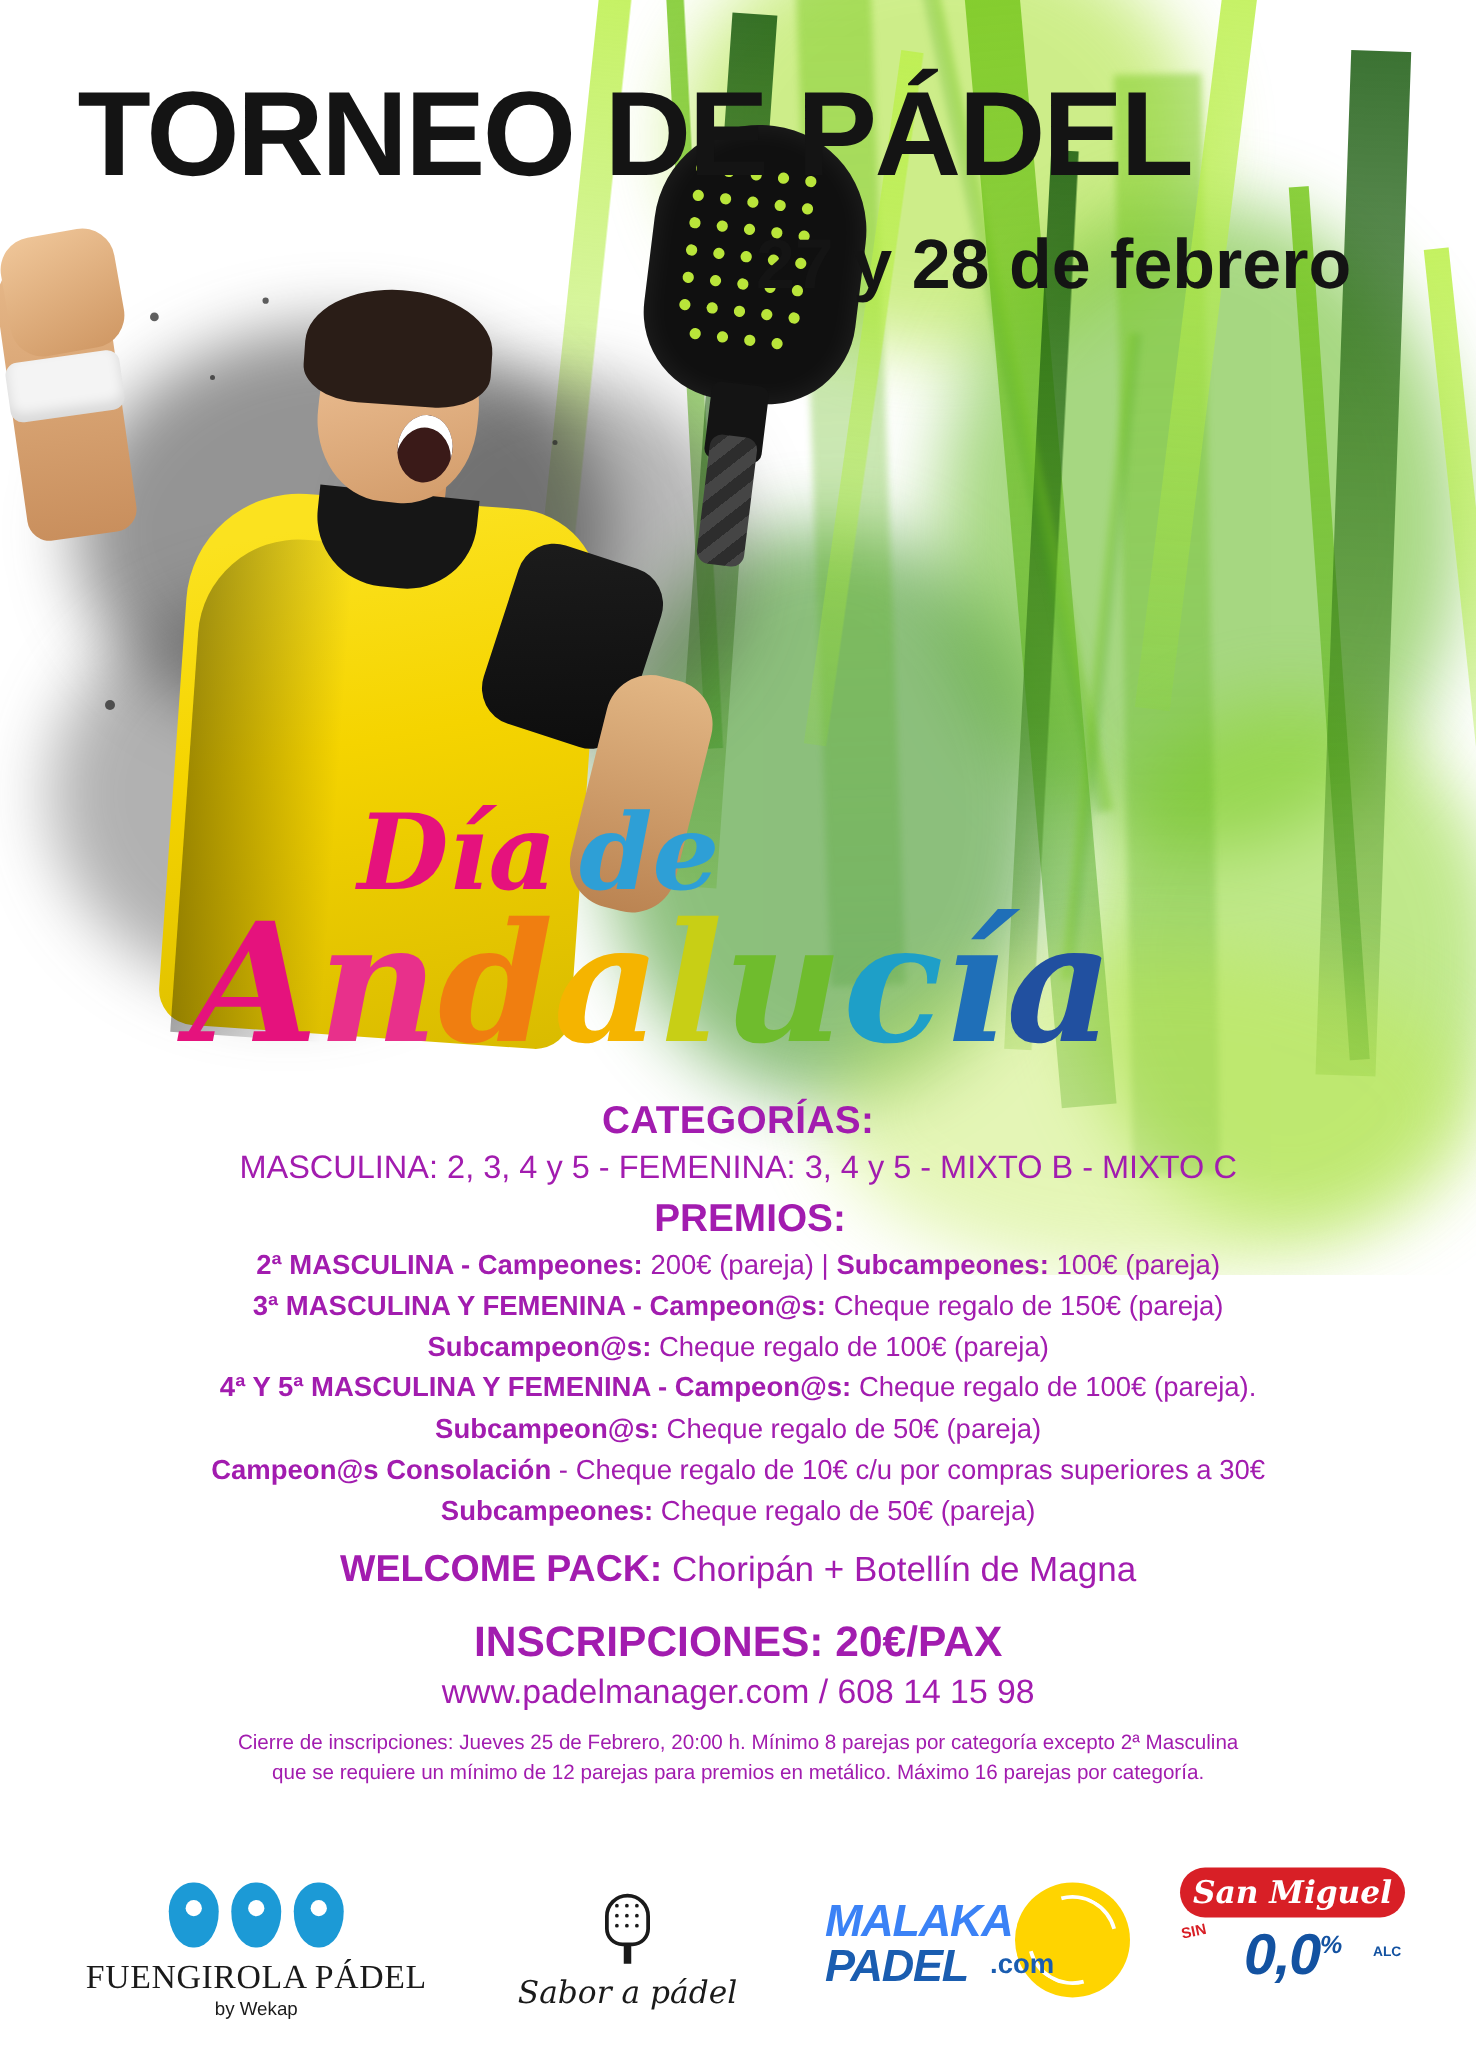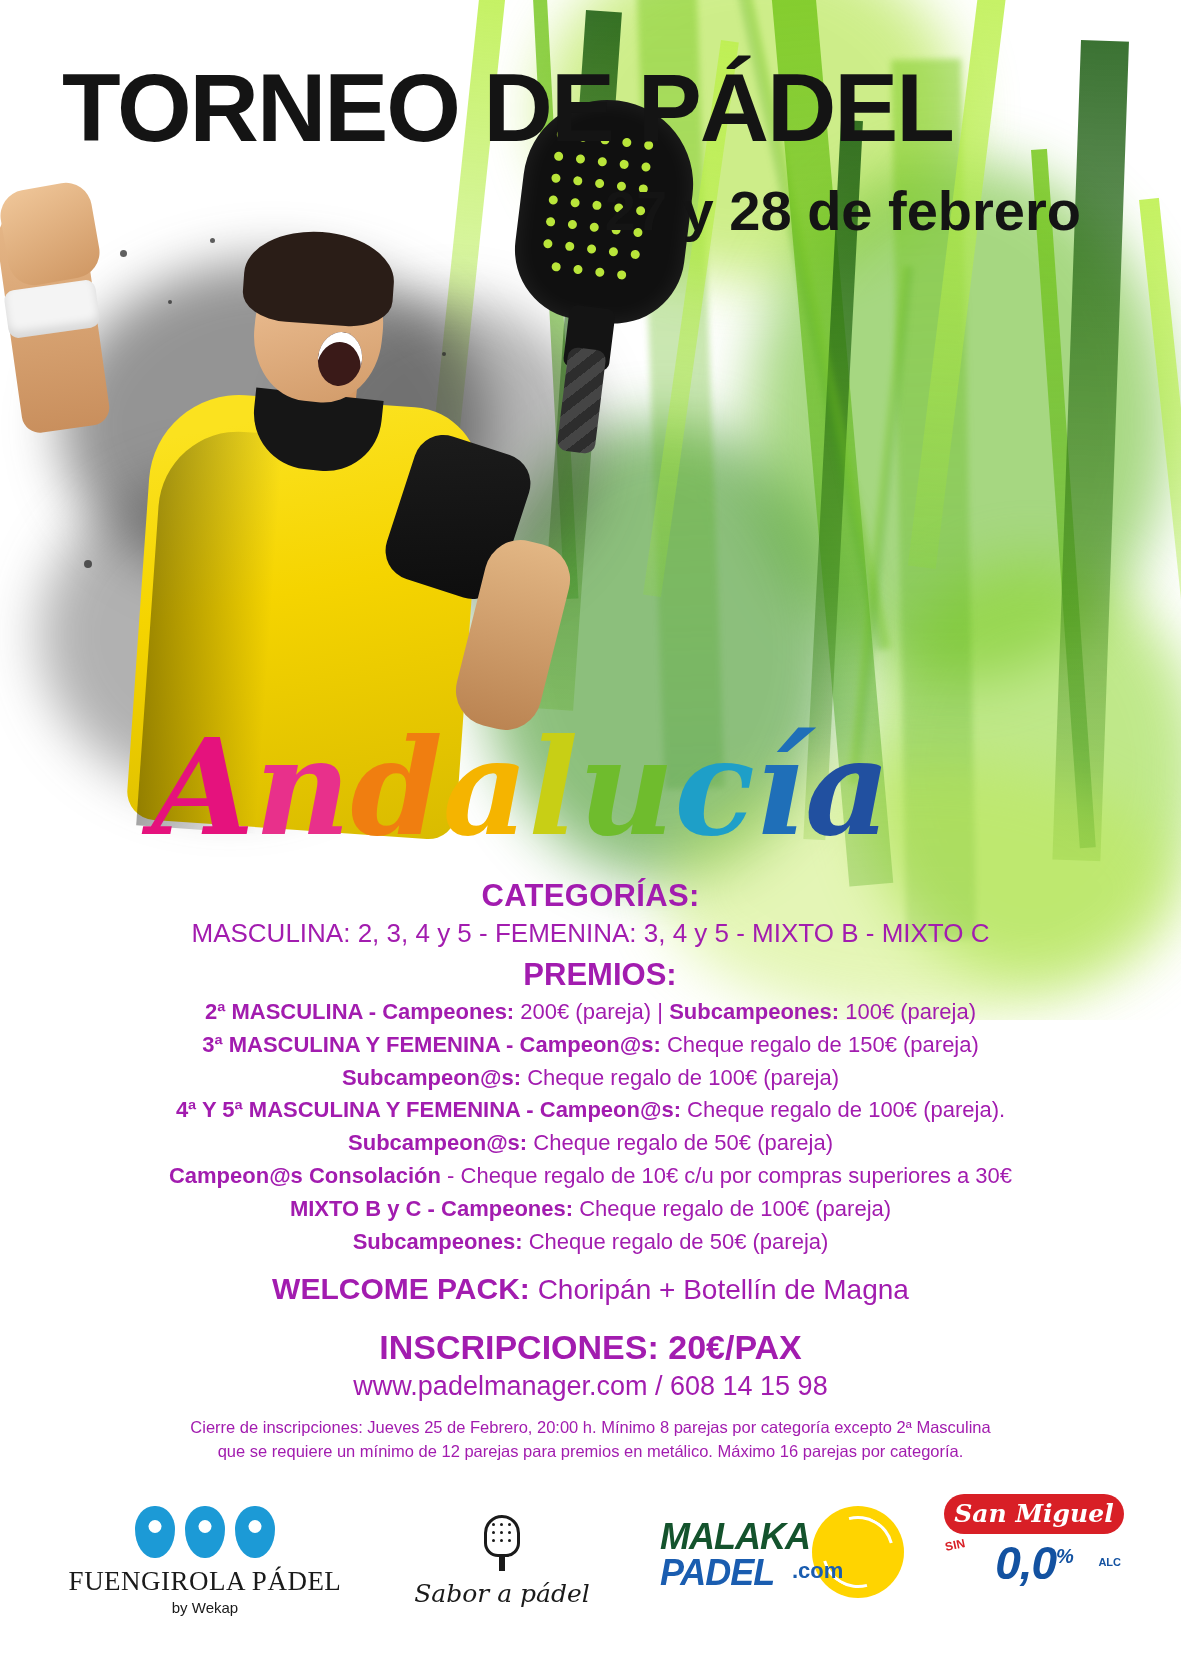--- a/index.html
+++ b/index.html
@@ -258,21 +258,21 @@
     position: absolute; right: 6px; top: 14px; width: 92px; height: 92px;
     background: #ffd400; border-radius: 50%;
   }
   .malaka-seam {
     position: absolute; right: 16px; top: 24px; width: 72px; height: 72px;
     border: 3px solid #ffffff; border-radius: 50%; border-left-color: transparent; border-right-color: transparent;
     transform: rotate(30deg);
   }
   .malaka-t1 {
     position: absolute; left: 0; top: 24px; font-size: 36px; font-weight: 700;
-    color: #14532d; letter-spacing: -1px; font-style: italic;
+    color: #3b82f6; letter-spacing: -1px; font-style: italic;
   }
   .malaka-t2 {
     position: absolute; left: 0; top: 60px; font-size: 36px; font-weight: 700;
     color: #1a5db0; letter-spacing: -1px; font-style: italic;
   }
   .malaka-com {
     position: absolute; left: 132px; top: 66px; font-size: 22px; font-weight: 700; color: #1a5db0;
   }
 
   
@@ -397,20 +397,23 @@
       <div class="hole" style="left:55px;  top:132px;"></div>
       <div class="hole" style="left:77px;  top:132px;"></div>
     </div>
     <div class="racket-throat"></div>
     <div class="racket-grip"></div>
   </div>
 
   <div class="headline">TORNEO DE PÁDEL</div>
   <div class="subheadline">27 y 28 de febrero</div>
 
+  <div class="logo-dia">
+    <span class="w1">Día</span><span class="w2">de</span>
+  </div>
   <div class="logo-andalucia">
     <span class="la-1">A</span><span class="la-2">n</span><span class="la-3">d</span><span class="la-4">a</span><span class="la-5">l</span><span class="la-6">u</span><span class="la-8">c</span><span class="la-9">í</span><span class="la-10">a</span>
   </div>
 
   <div class="info">
     <div class="hdr">CATEGORÍAS:</div>
     <div class="cats">MASCULINA: 2, 3, 4 y 5 - FEMENINA: 3, 4 y 5 - MIXTO B - MIXTO C</div>
     <div class="premios-hdr">PREMIOS:</div>
 
     <div class="prize-line">
@@ -423,23 +426,20 @@
       <b>Subcampeon@s:</b><span> Cheque regalo de 100€ (pareja)</span>
     </div>
     <div class="prize-line">
       <b>4ª Y 5ª MASCULINA Y FEMENINA - Campeon@s:</b><span> Cheque regalo de 100€ (pareja).</span>
     </div>
     <div class="prize-line">
       <b>Subcampeon@s:</b><span> Cheque regalo de 50€ (pareja)</span>
     </div>
     <div class="prize-line">
       <b>Campeon@s Consolación</b><span> - Cheque regalo de 10€ c/u por compras superiores a 30€</span>
-    </div>
-    <div class="prize-line">
-      <b>MIXTO B y C - Campeones:</b><span> Cheque regalo de 100€ (pareja)</span>
     </div>
     <div class="prize-line">
       <b>Subcampeones:</b><span> Cheque regalo de 50€ (pareja)</span>
     </div>
 
     <div class="welcome">
       <b>WELCOME PACK:</b><span> Choripán + Botellín de Magna</span>
     </div>
 
     <div class="inscr">INSCRIPCIONES: 20€/PAX</div>

